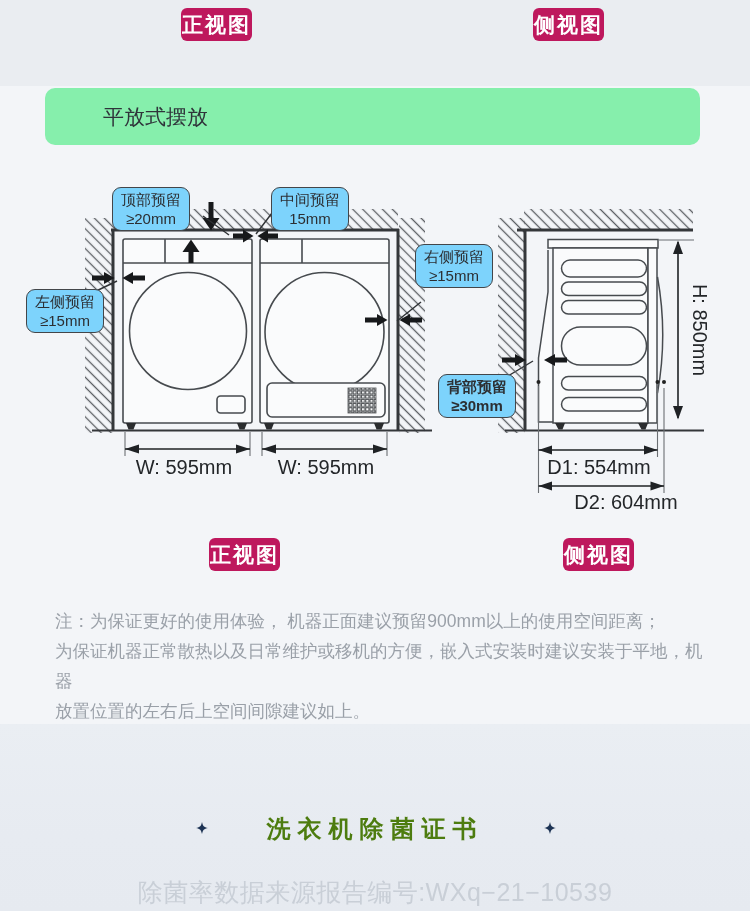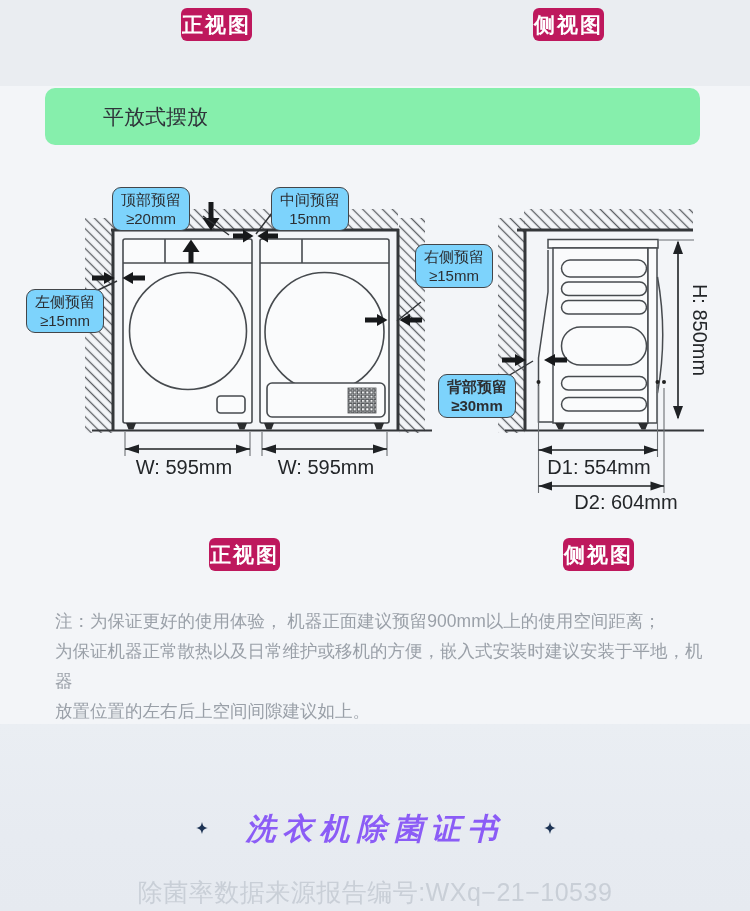--- a/index.html
+++ b/index.html
@@ -23,21 +23,21 @@
   .callout span { display:block; }
 
   .dim { position:absolute; color:#232629; font-size:20px; white-space:nowrap; }
   .dim-center { transform:translateX(-50%); }
   .dim-rot { transform:translate(-50%,-50%) rotate(90deg); }
 
   .note { position:absolute; left:55px; top:606px; width:655px; color:#9aa0a8;
           font-size:17.5px; line-height:30px; }
 
   .cert-title { position:absolute; left:375px; top:829px; transform:translate(-50%,-50%);
-                color:#8b5cf6; font-size:30px; font-weight:bold; letter-spacing:7px; white-space:nowrap;font-style:italic; }
+                color:#4d7c0f; font-size:24px; font-weight:bold; letter-spacing:7px; white-space:nowrap; }
   .cert-sub { position:absolute; left:375px; top:892px; transform:translate(-50%,-50%);
               color:#c9cfd7; font-size:25px; letter-spacing:0.5px; white-space:nowrap; }
   .sparkle { position:absolute; width:12px; height:12px; }
 </style>
 </head>
 <body>
 
 <div class="page">
   <div class="band-top"></div>
   <div class="band-bottom"></div>

